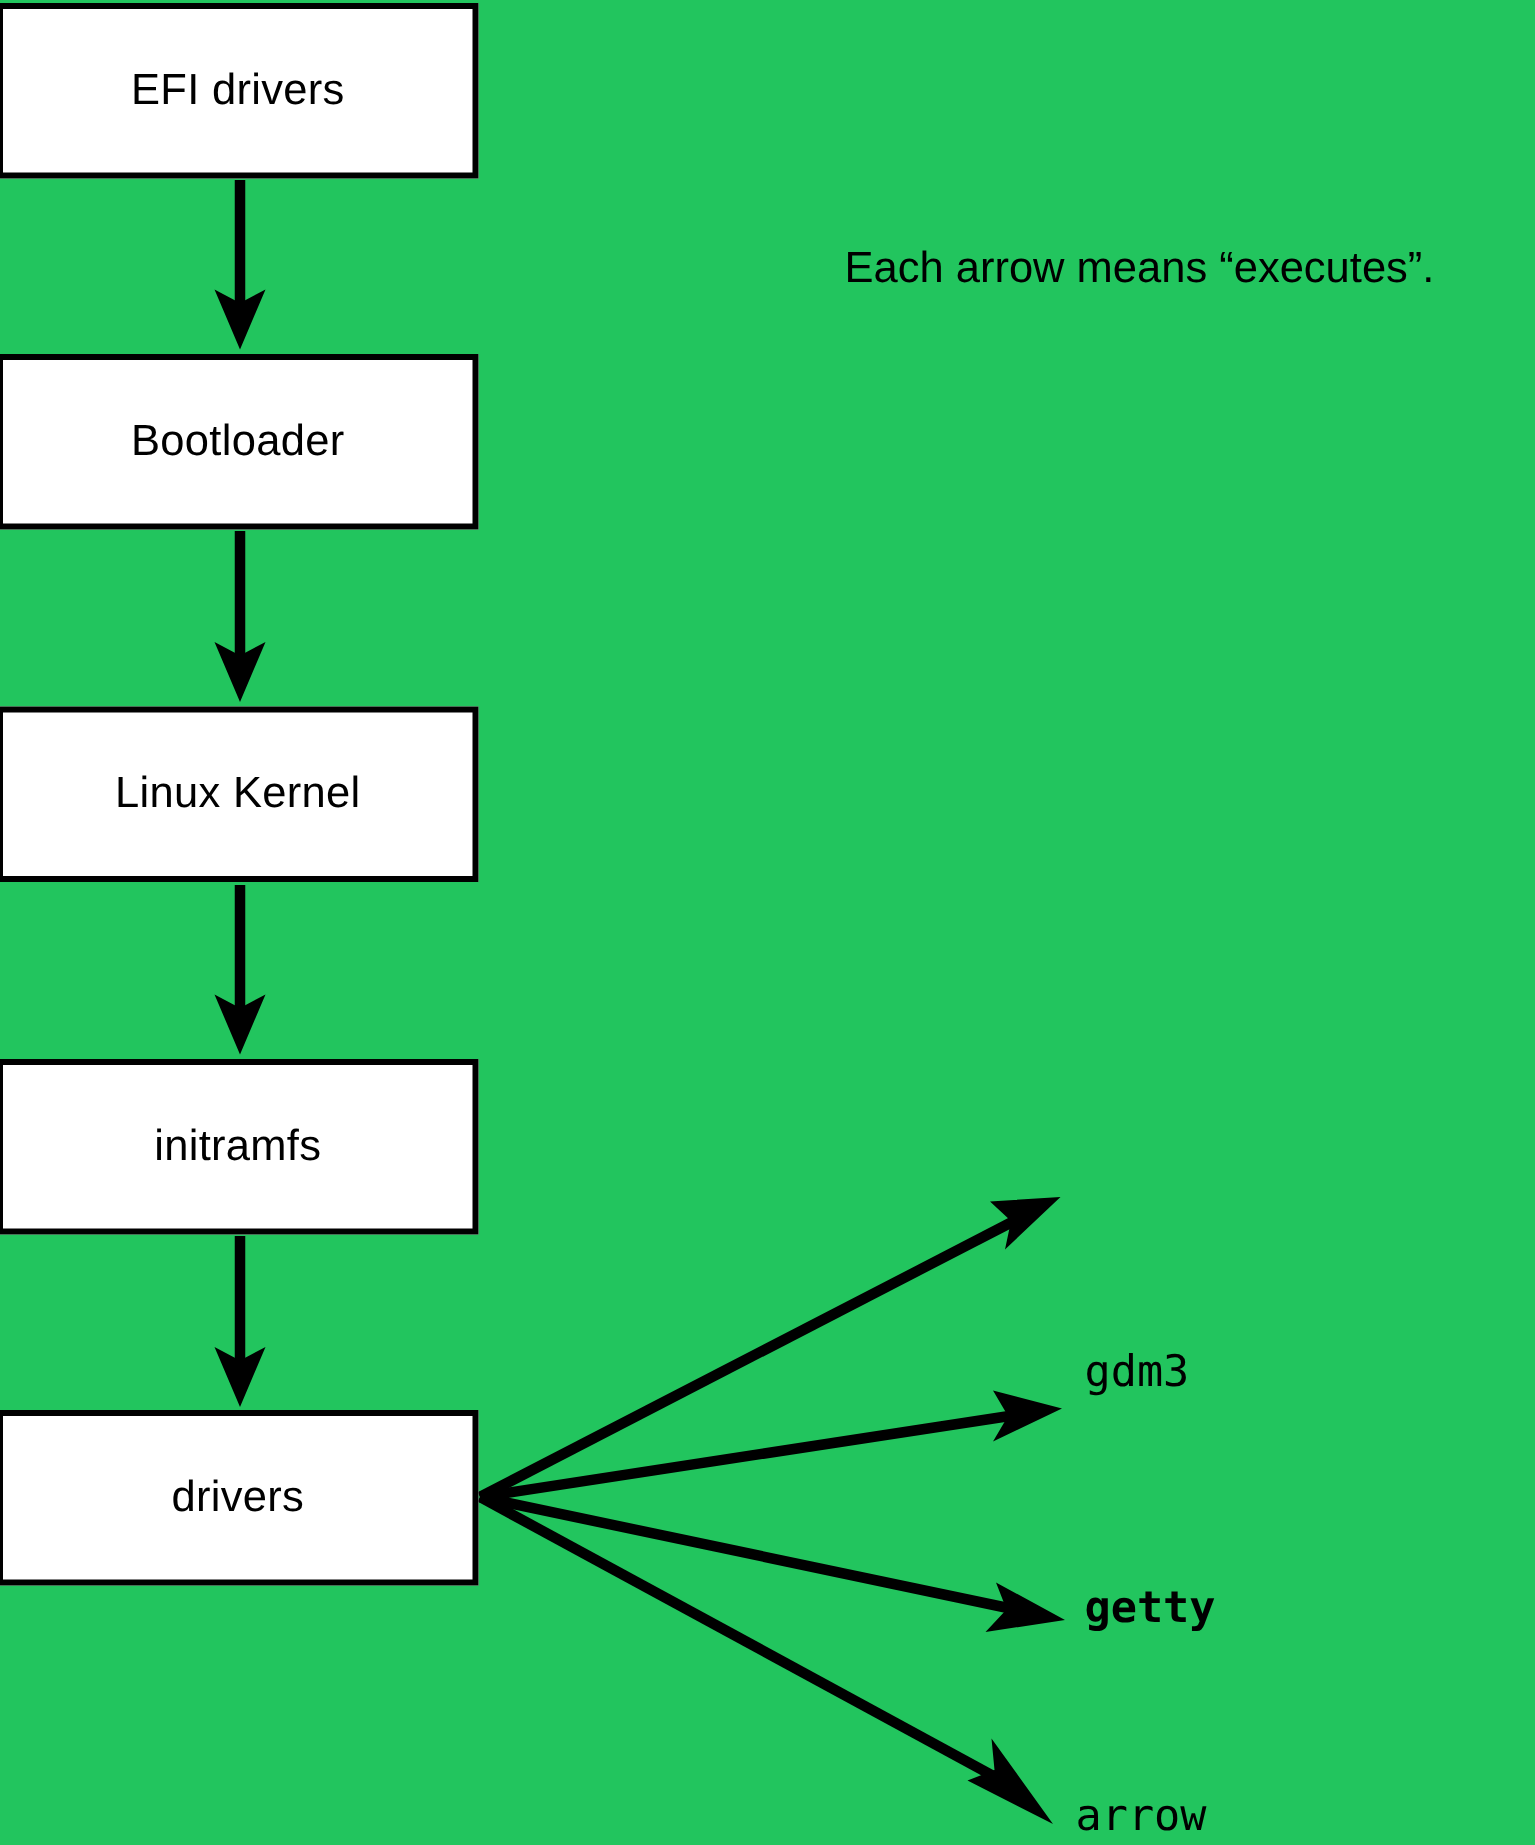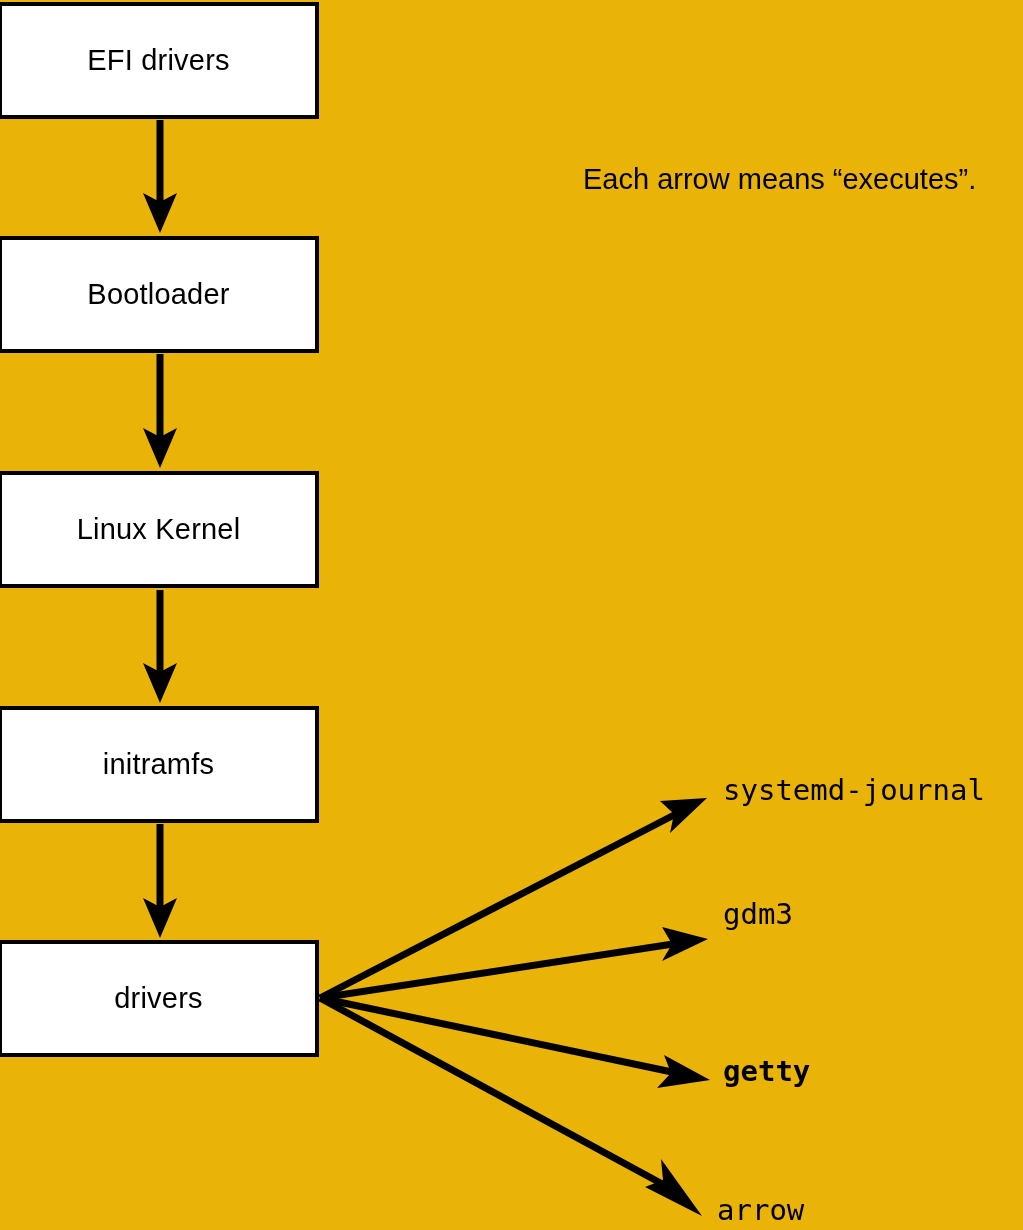--- a/index.html
+++ b/index.html
@@ -4,21 +4,21 @@
 <style>
   html, body {
     margin: 0;
     padding: 0;
     background: #ffffff;
   }
   #canvas {
     position: relative;
     width: 1023px;
     height: 1230px;
-    background: #eab308;
+    background: #22c55e;
     overflow: hidden;
     font-family: "Liberation Sans", "DejaVu Sans", sans-serif;
   }
   .node-box {
     position: absolute;
     box-sizing: border-box;
     border: 4px solid #000000;
     background: #ffffff;
     display: flex;
     align-items: center;
@@ -118,33 +118,30 @@
   </div>
 
   <div class="node-box" style="left:-2px; top:706px; width:321px; height:117px;">
     <span class="node-label">initramfs</span>
   </div>
 
   <div class="node-box" style="left:-2px; top:940px; width:321px; height:117px;">
     <span class="node-label">drivers</span>
   </div>
 
-  <div class="leaf-label" style="left:723px; top:776px;">
-    <span>systemd-journal</span>
-  </div>
 
   <div class="leaf-label" style="left:723px; top:900px;">
     <span>gdm3</span>
   </div>
 
   <div class="leaf-label" style="left:723px; top:1057px;font-weight:bold;">
     <span>getty</span>
   </div>
 
   <div class="leaf-label" style="left:717px; top:1196px;">
     <span>arrow</span>
   </div>
 
-  <div class="legend-text" style="left:563px; top:165px;margin-left:20px;">
+  <div class="legend-text" style="left:563px; top:165px;">
     <span>Each arrow means “executes”.</span>
   </div>
 
 </div>
 
 </body></html>

